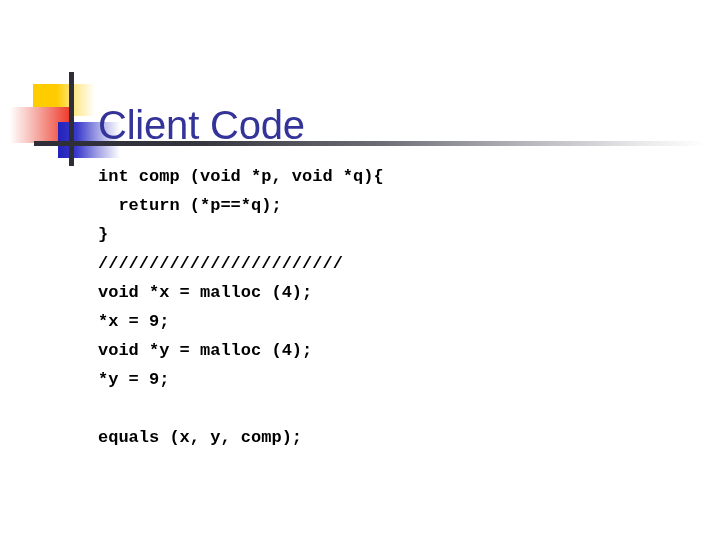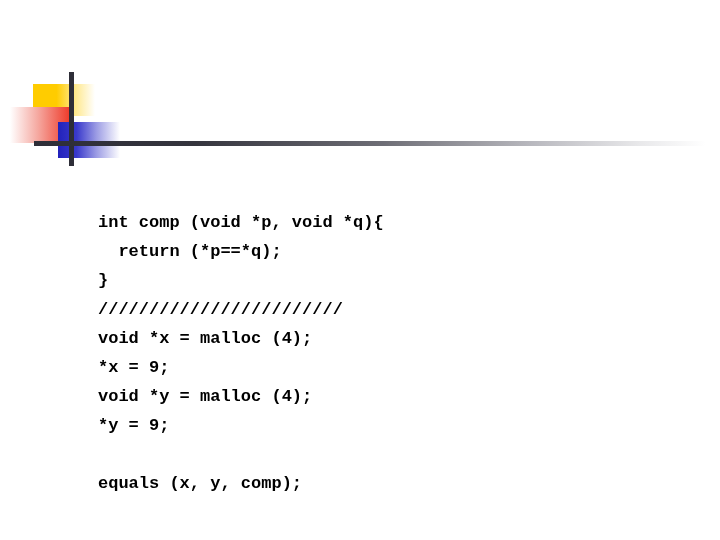--- a/index.html
+++ b/index.html
@@ -93,21 +93,20 @@
     position: absolute;
     left: 98px;
     top: 162px;
     width: 600px;
     font-family: "Liberation Mono", "DejaVu Sans Mono", monospace;
     font-size: 17px;
     line-height: 29px;
     font-weight: 700;
     color: #000000;
     white-space: pre;
-    margin-top: 46px;
   }
   .code-line {
     height: 29px;
     white-space: pre;
   }
   .code-line.blank {
     height: 29px;
   }
 </style>
 </head>
@@ -117,16 +116,17 @@
 
   <div id="logo">
     <div class="sq" id="sq-yellow"></div>
     <div class="sq" id="sq-red"></div>
     <div class="sq" id="sq-blue"></div>
     <div class="sq" id="bar-vertical"></div>
   </div>
 
   <div id="bar-horizontal"></div>
 
+  <h1 id="title">Client Code</h1>
 
   <div id="code-block"><div class="code-line">int comp (void *p, void *q){</div><div class="code-line">  return (*p==*q);</div><div class="code-line">}</div><div class="code-line">////////////////////////</div><div class="code-line">void *x = malloc (4);</div><div class="code-line">*x = 9;</div><div class="code-line">void *y = malloc (4);</div><div class="code-line">*y = 9;</div><div class="code-line blank"></div><div class="code-line">equals (x, y, comp);</div></div>
 
 </div>
 
 </body></html>

